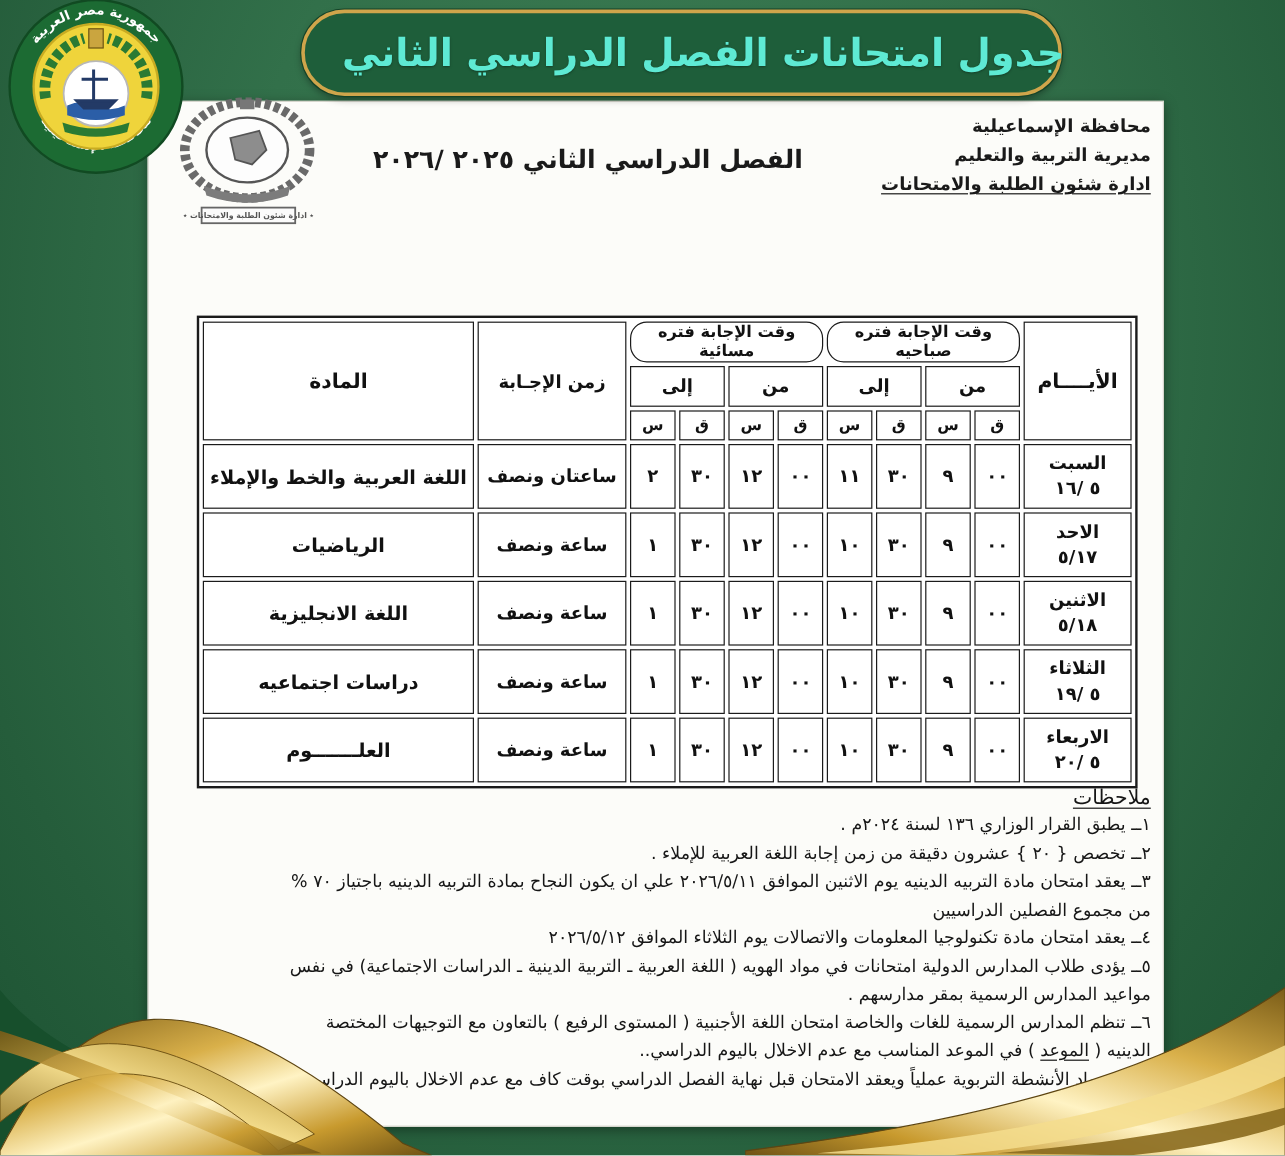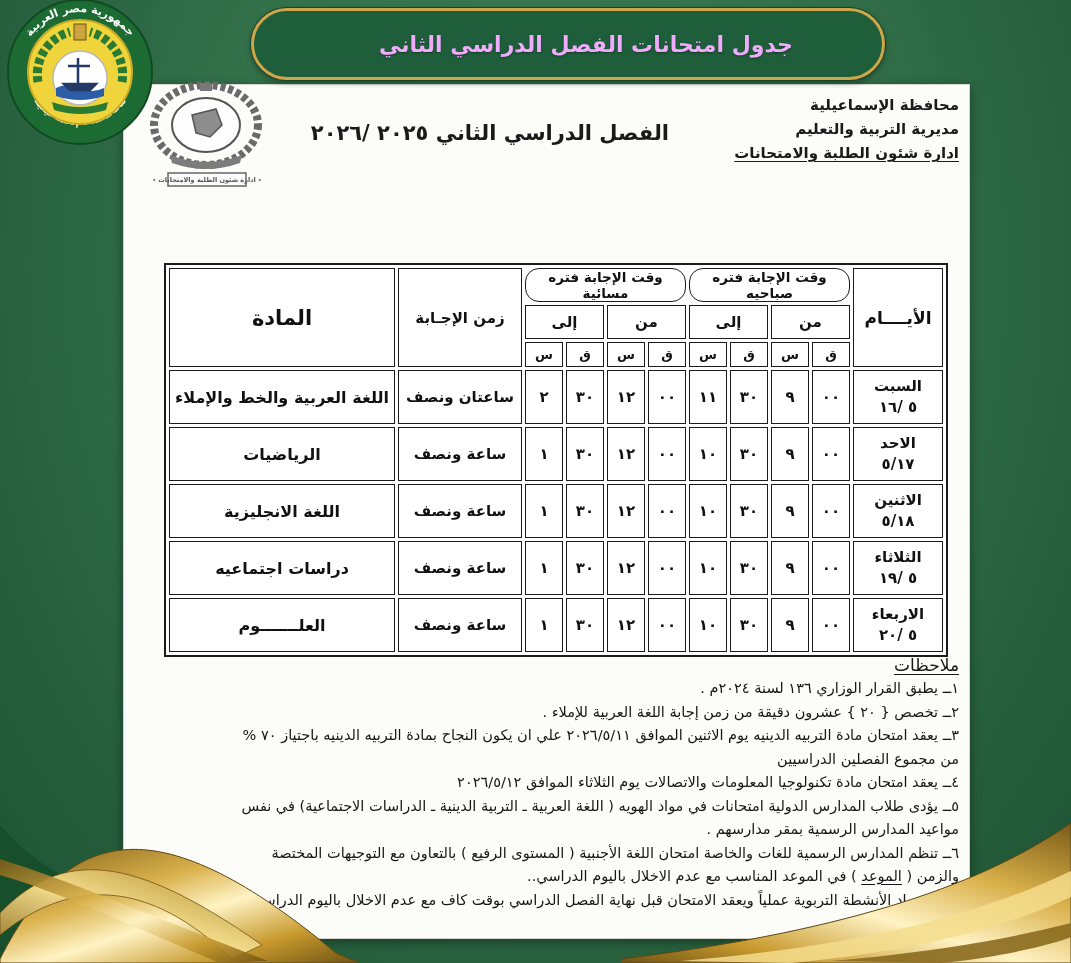--- a/index.html
+++ b/index.html
@@ -4,21 +4,21 @@
 <style>
   html,body{margin:0;padding:0;}
   body{font-family:"DejaVu Sans",sans-serif;}
   .stage{position:relative;width:1071px;height:963px;overflow:hidden;
     background:radial-gradient(ellipse at 50% 28%, #3d7e54 0%, #32704a 45%, #255d3b 78%, #1d5333 100%);}
   
   .banner{position:absolute;left:251px;top:8px;width:628px;height:66px;
     background:#1e5e3a;border:3px solid #cfa54b;border-radius:44px;
     box-shadow:0 0 0 1px #144328, 0 3px 6px rgba(0,0,0,.35);
     display:flex;align-items:center;justify-content:center;z-index:6;}
-  .banner-title{color:#f0abfc;font-size:22px;font-weight:bold;direction:rtl;
+  .banner-title{color:#5eead4;font-size:32px;font-weight:bold;direction:rtl;
     text-shadow:0 1px 2px rgba(0,0,0,.35);white-space:nowrap;margin-left:36px;}
   
   .page{position:absolute;left:123px;top:84px;width:845px;height:853px;
     background:#fcfcf9;border:1px solid #d6d6cd;box-shadow:0 3px 10px rgba(0,0,0,.4);
     direction:rtl;z-index:2;color:#1a1a1a;}
   .org-block{position:absolute;top:8px;right:10px;text-align:right;font-weight:bold;
     font-size:15px;line-height:24px;}
   .org-line-underline{text-decoration:underline;text-underline-offset:3px;}
   .semester-title{position:absolute;top:36px;right:300px;width:340px;text-align:center;
     font-size:21px;font-weight:bold;white-space:nowrap;}
@@ -29,21 +29,21 @@
   
   table.schedule{position:absolute;right:21px;top:178px;border-collapse:separate;
     border-spacing:3px;border:2.5px solid #1b1b1b;background:#fff;table-layout:fixed;}
   table.schedule th,table.schedule td{border:1.5px solid #1b1b1b;text-align:center;
     vertical-align:middle;font-weight:bold;color:#111;padding:0;overflow:hidden;}
   .hdr-block{font-size:13.5px;height:28px;border-radius:14px;}
   .hdr-fromto{font-size:15px;height:32px;}
   .hdr-sq{font-size:13px;height:23px;}
   .col-days{font-size:17px;}
   .col-duration{font-size:15px;}
-  .col-subject{font-size:21px;}
+  .col-subject{font-size:17px;}
   td.time-cell{font-size:15px;height:52px;}
   td.day-cell{font-size:15px;line-height:21px;}
   td.duration-cell{font-size:15px;}
   td.subject-cell{font-size:16px;margin-top:32px;}
   .date{display:inline-block;direction:ltr;unicode-bidi:isolate;}
   
   .notes{position:absolute;top:570px;right:10px;left:18px;text-align:right;
     font-weight:normal;color:#161616;direction:rtl;}
   .notes-heading{font-size:17px;text-decoration:underline;text-underline-offset:3px;
     margin-bottom:2px;}
@@ -209,21 +209,21 @@
     <div class="notes">
       <div class="notes-heading">ملاحظات</div>
       <div class="note-line">١ــ يطبق القرار الوزاري ١٣٦  لسنة ٢٠٢٤م .</div>
       <div class="note-line">٢ــ تخصص { ٢٠ }  عشرون دقيقة من زمن إجابة اللغة العربية للإملاء .</div>
       <div class="note-line">٣ــ يعقد امتحان مادة التربيه الدينيه يوم الاثنين الموافق ٢٠٢٦/٥/١١ علي ان يكون النجاح بمادة التربيه الدينيه باجتياز ٧٠ %</div>
       <div class="note-line">من مجموع الفصلين الدراسيين</div>
       <div class="note-line">٤ــ يعقد امتحان مادة تكنولوجيا المعلومات والاتصالات  يوم الثلاثاء  الموافق ٢٠٢٦/٥/١٢</div>
       <div class="note-line">٥ــ يؤدى طلاب المدارس الدولية امتحانات في مواد الهويه ( اللغة العربية ـ التربية الدينية ـ الدراسات الاجتماعية) في نفس</div>
       <div class="note-line">مواعيد المدارس الرسمية بمقر مدارسهم .</div>
       <div class="note-line">٦ــ تنظم المدارس  الرسمية للغات  والخاصة امتحان اللغة الأجنبية ( المستوى الرفيع ) بالتعاون مع التوجيهات المختصة</div>
-      <div class="note-line"><span>والزمن ( </span><span class="u">الموعد</span><span> ) في الموعد المناسب مع عدم الاخلال باليوم الدراسي..</span></div>
+      <div class="note-line"><span>الدينيه ( </span><span class="u">الموعد</span><span> ) في الموعد المناسب مع عدم الاخلال باليوم الدراسي..</span></div>
       <div class="note-line">تقديم مواد الأنشطة التربوية عملياً ويعقد الامتحان قبل نهاية الفصل الدراسي بوقت كاف مع عدم الاخلال باليوم الدراسي</div>
     </div>
   </div>
 
   <svg class="ribbon-left" width="360" height="200" viewBox="0 0 360 200">
     <defs>
       <linearGradient id="goldA" x1="0" y1="0" x2="1" y2="1">
         <stop offset="0" stop-color="#7a5c17"></stop>
           <stop offset="0.35" stop-color="#d9b04a"></stop>
         <stop offset="0.55" stop-color="#fff3c4"></stop>

